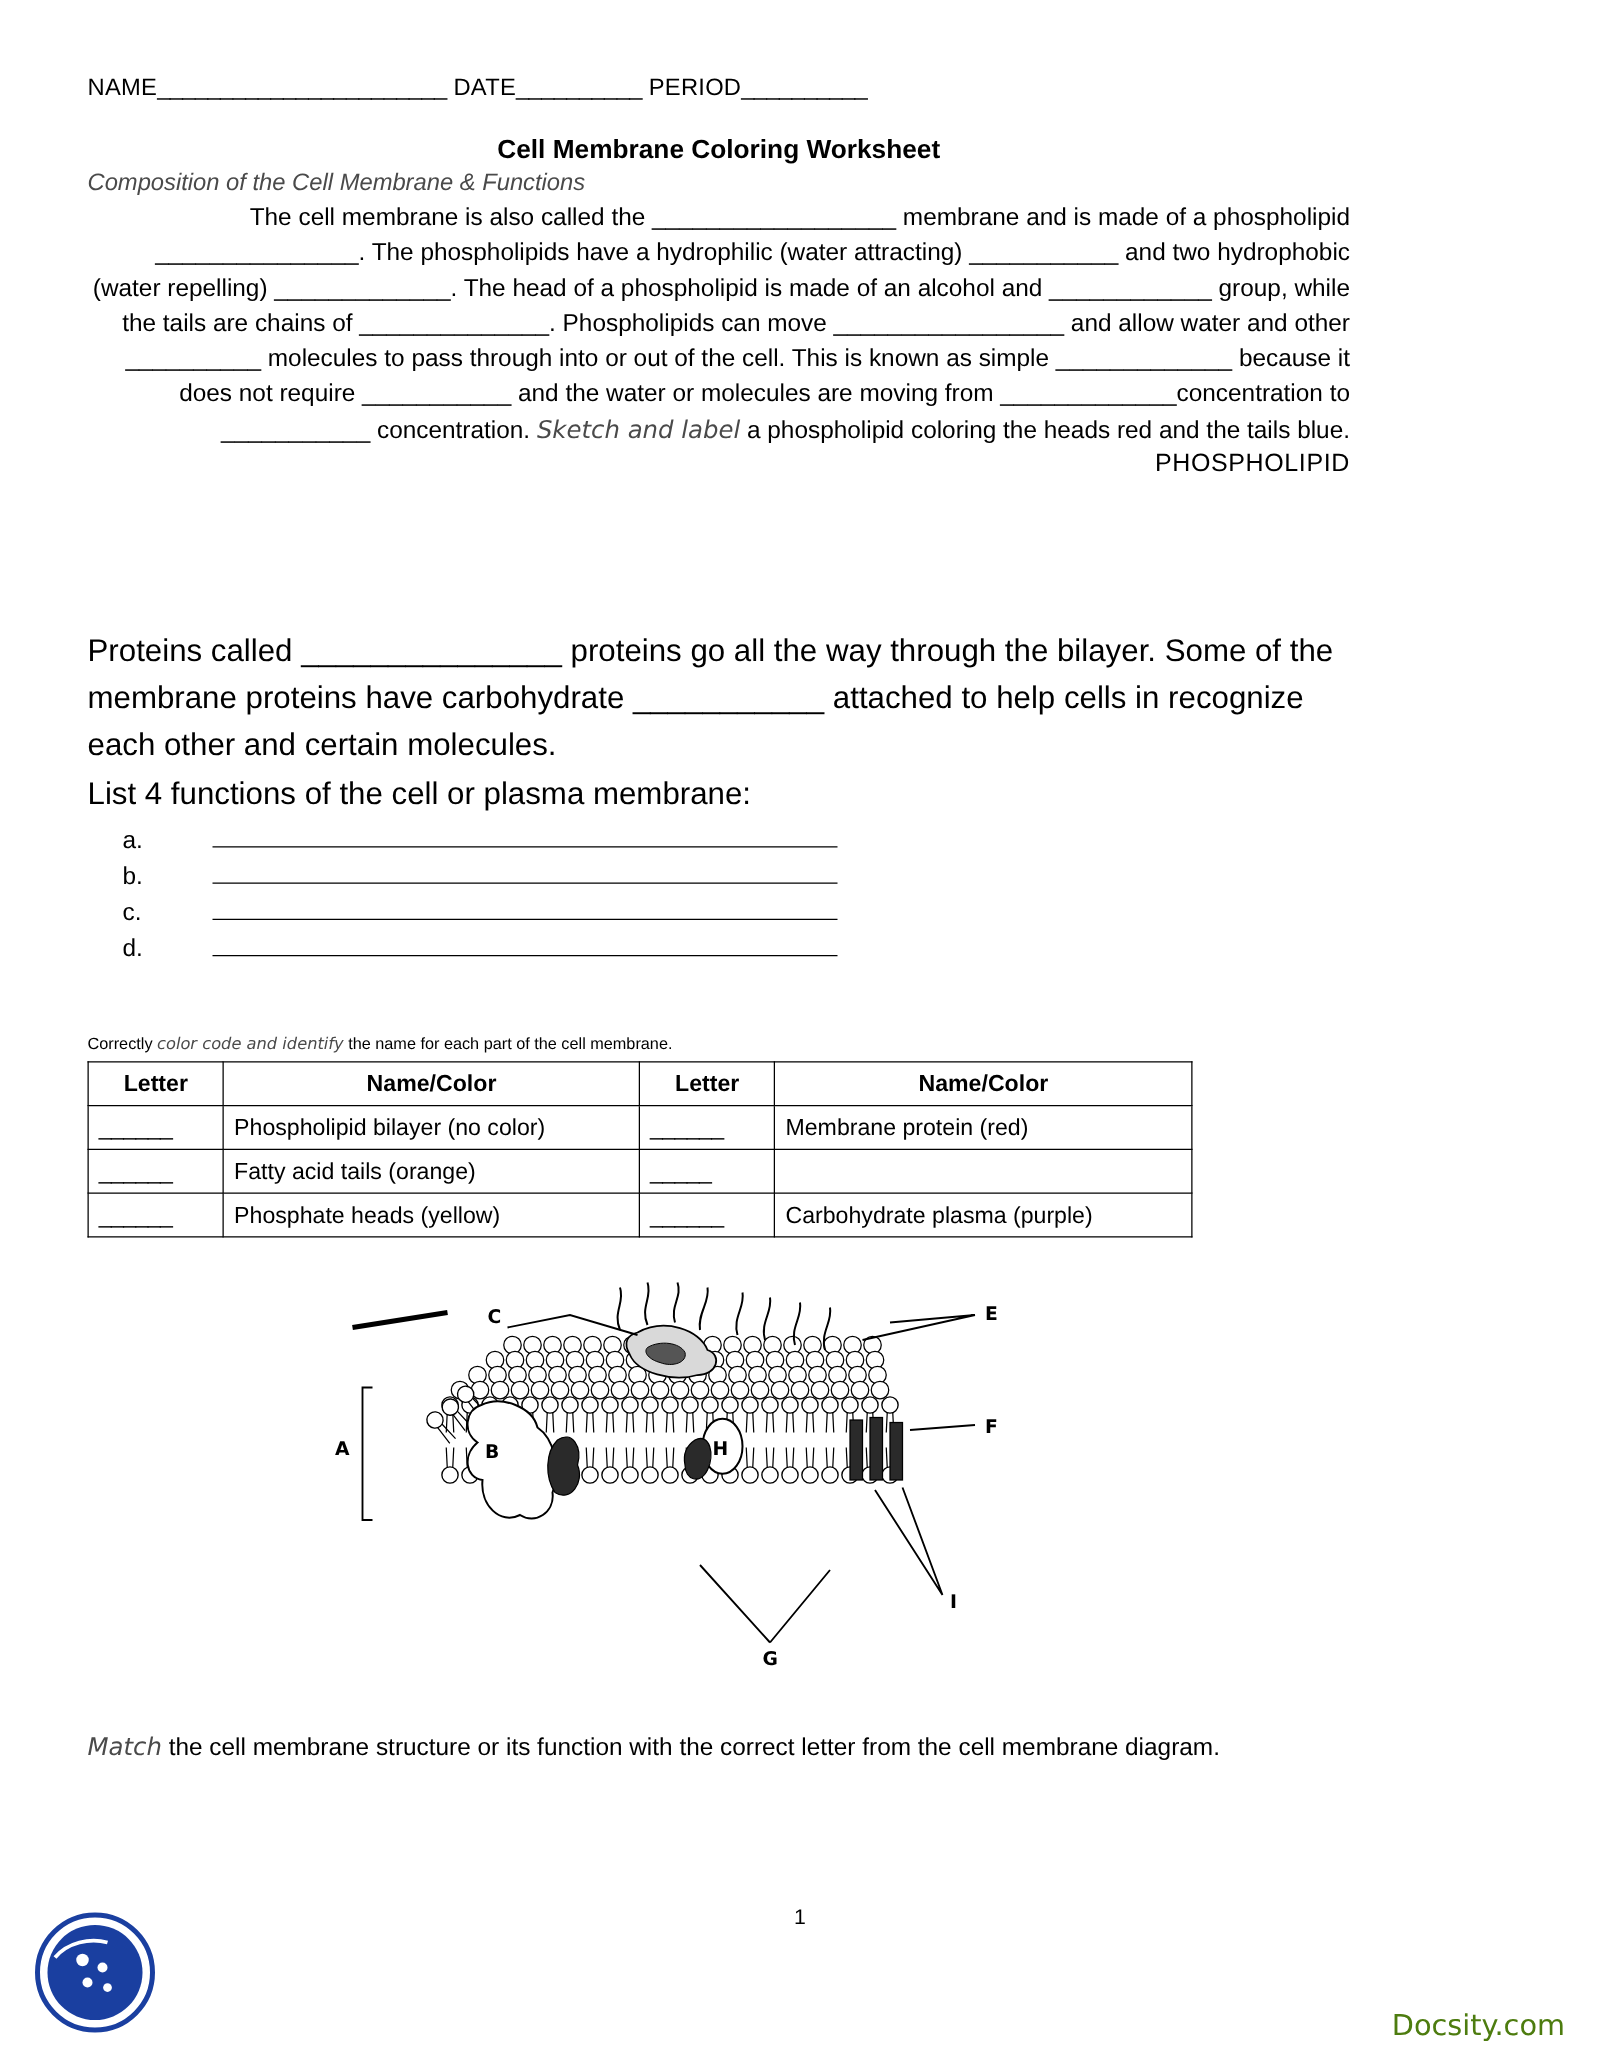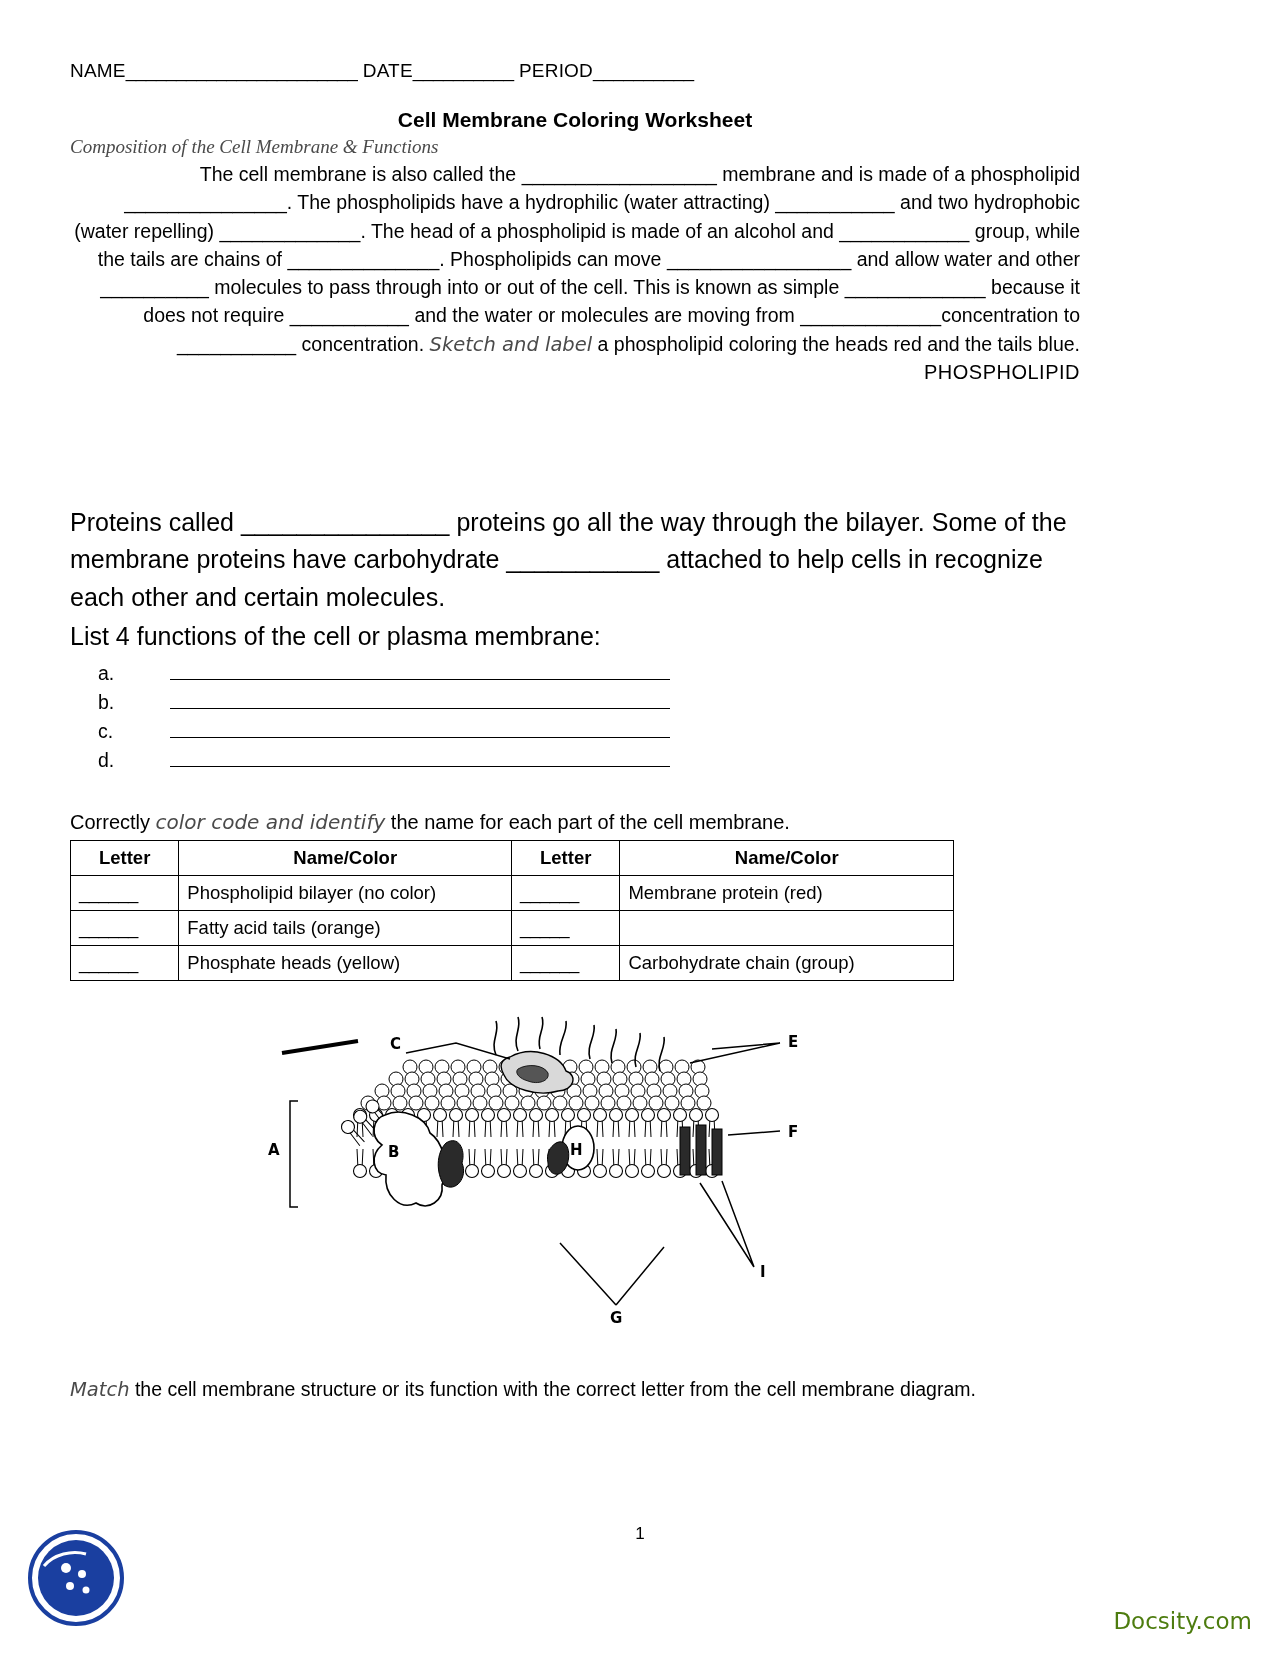--- a/index.html
+++ b/index.html
@@ -41,21 +41,21 @@
     text-align: center;
     font-size: 21px;
     font-weight: bold;
     margin: 0 0 4px 0;
   }
   .section-head {
     font-style: italic;
     font-size: 19px;
     color: #4a4a4a;
     margin: 0 0 2px 0;
-    font-family: Liberation Serif, serif;
+    font-family: Liberation Sans, sans-serif;
   }
   
   p.body {
     font-size: 19.5px;
     line-height: 1.45;
     margin: 0;
     text-align: right;
   }
   p.body .indent { display: inline-block; width: 72px; }
   .ital { font-style: italic; color: #4a4a4a; font-family: "DejaVu Sans", sans-serif; }
@@ -86,22 +86,22 @@
     margin-bottom: 6px;
   }
   .list-row .marker { width: 72px; }
   .list-row .rule {
     flex: 0 0 500px;
     border-bottom: 1.5px solid #000;
     height: 14px;
   }
 
   .instr {
-    margin-top: 38px;
-    font-size: 20px;
+    margin-top: 56px;
+    font-size: 13px;
   }
 
   
   table.codes {
     border-collapse: collapse;
     width: 884px;
     margin-top: 6px;
     font-size: 18.5px;
   }
   table.codes th, table.codes td {
@@ -222,21 +222,21 @@
         <tr>
           <td class="letter-cell blank-sm">______</td>
           <td class="name-cell">Fatty acid tails (orange)</td>
           <td class="letter-cell blank-sm">_____</td>
           <td class="name-cell"></td>
         </tr>
         <tr>
           <td class="letter-cell blank-sm">______</td>
           <td class="name-cell">Phosphate heads (yellow)</td>
           <td class="letter-cell blank-sm">______</td>
-          <td class="name-cell">Carbohydrate chain (group)</td>
+          <td class="name-cell">Carbohydrate plasma (purple)</td>
         </tr>
       </tbody>
     </table>
 
     <div class="diagram-wrap">
       <svg class="diagram-svg" width="620" height="330" viewBox="0 0 620 330" xmlns="http://www.w3.org/2000/svg">
         <defs>
           <g id="lipid">
             <circle cx="0" cy="0" r="6.5" fill="#ffffff" stroke="#000" stroke-width="1.1"></circle>
             <path d="M -2.2 6 L -3 22 M 2.2 6 L 3 22" stroke="#000" stroke-width="1" fill="none"></path>

